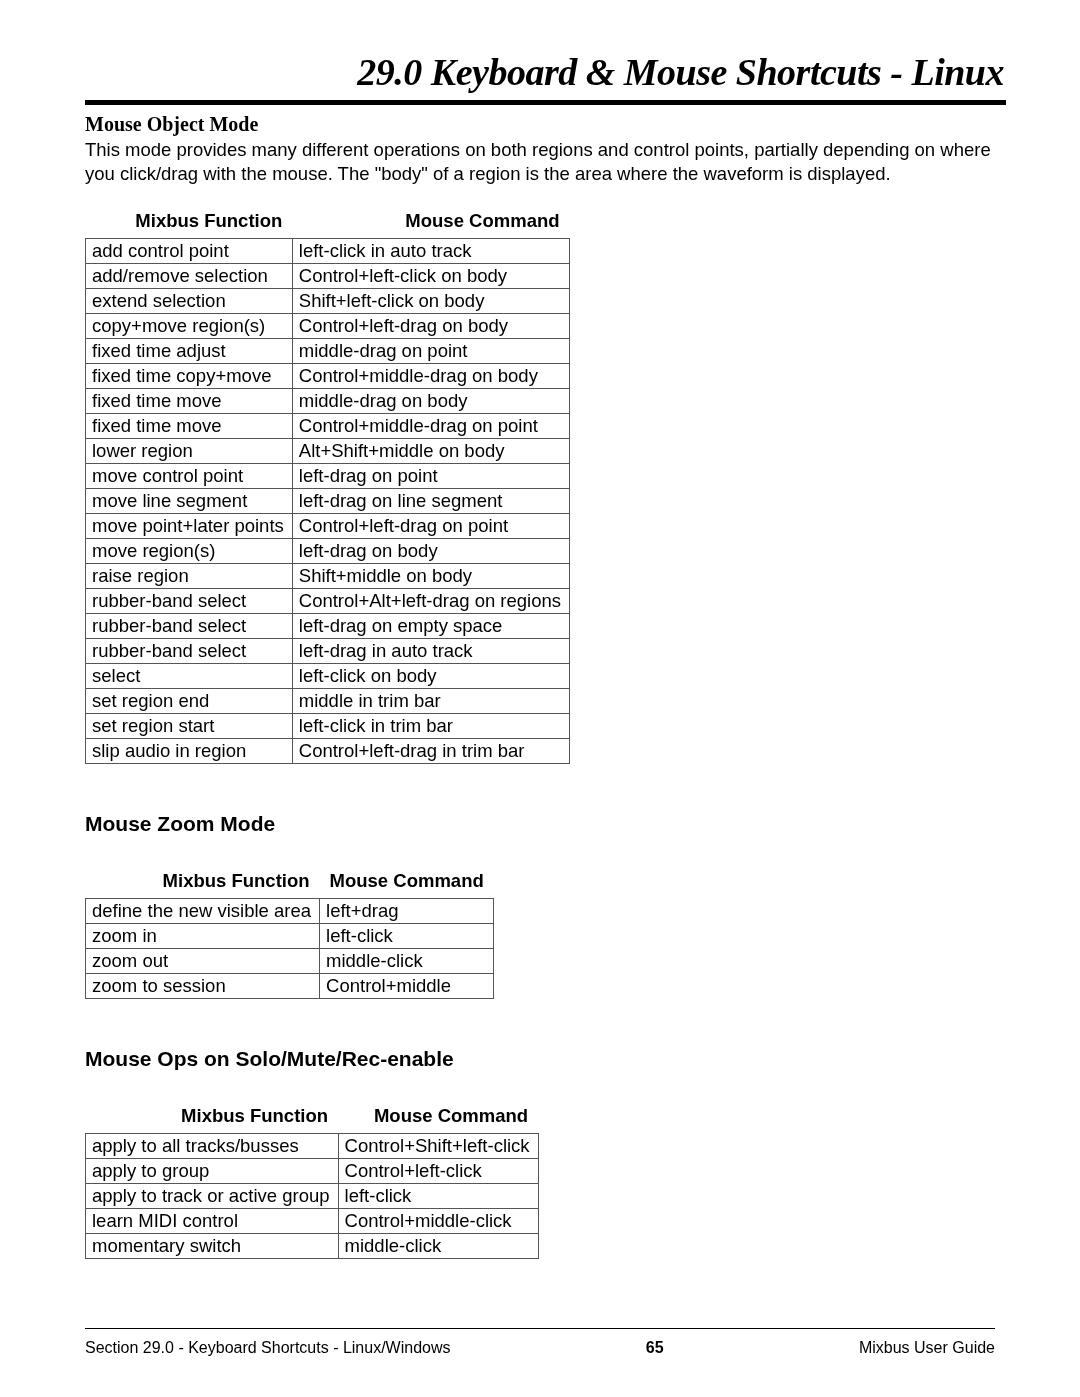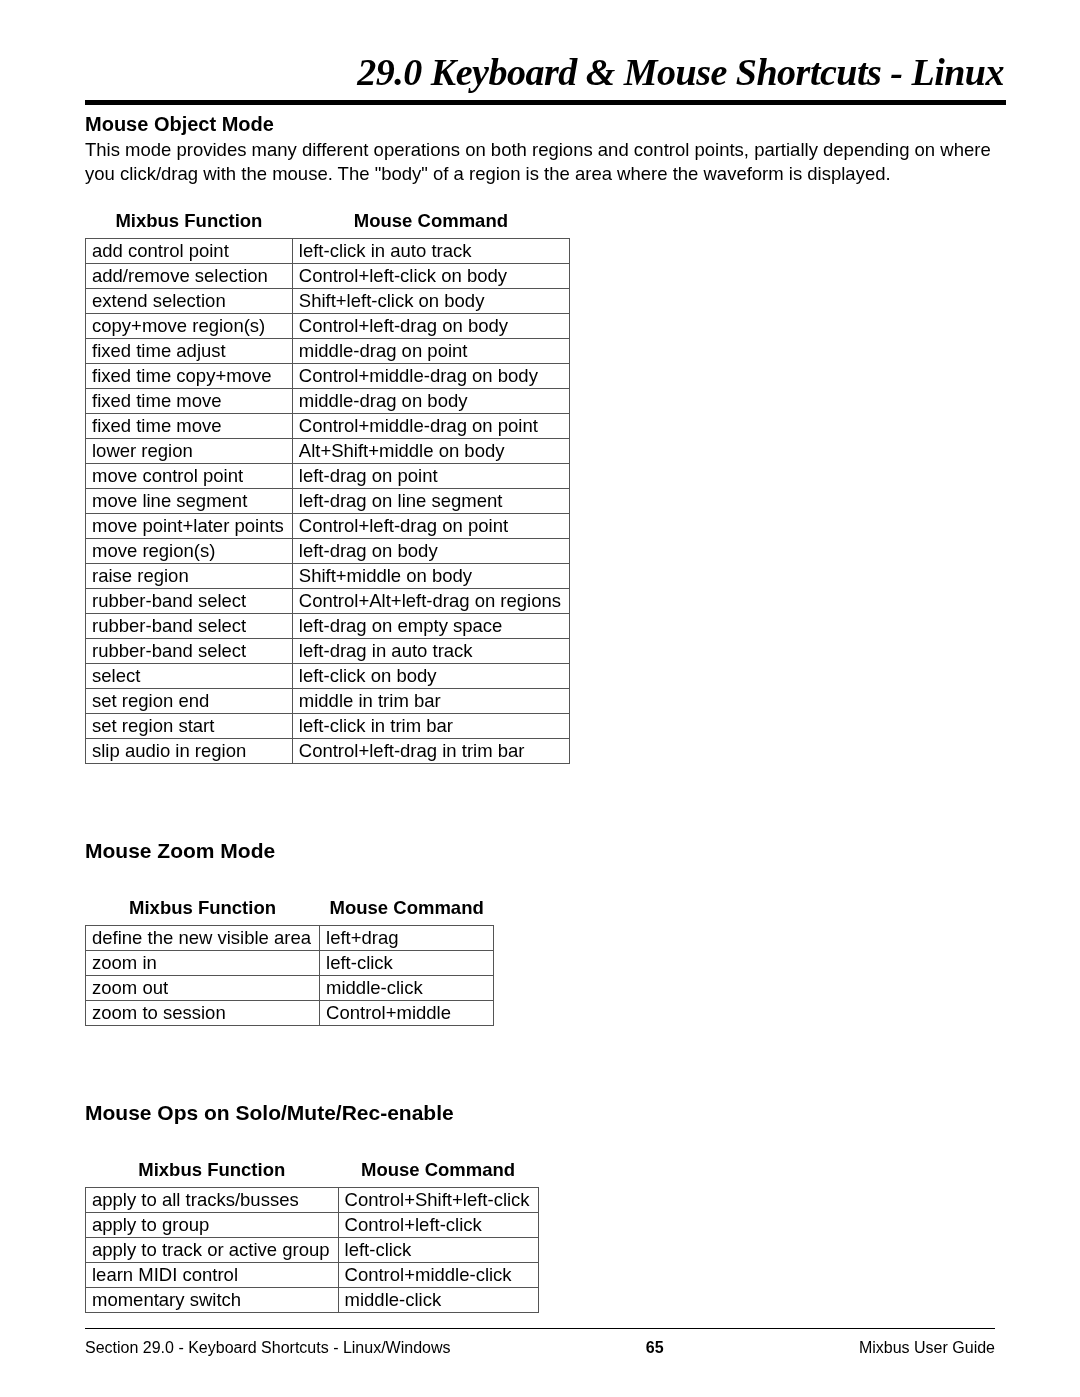--- a/index.html
+++ b/index.html
@@ -27,40 +27,41 @@
   .hr-thick {
     border: none;
     border-top: 5px solid #000;
     margin-top: 6px;
     margin-bottom: 8px;
   }
   .section-heading {
     font-weight: bold;
     font-size: 20px;
     margin-top: 4px;
+    font-family: Liberation Serif, serif;
   }
   .section-heading + .body-text { margin-top: 2px; }
   .body-text {
     font-size: 18.5px;
     line-height: 1.3;
   }
   .subsection-heading {
     font-weight: bold;
     font-size: 21px;
-    margin-top: 75px;
+    margin-top: 48px;
     margin-bottom: 30px;
   }
   table.shortcuts {
     border-collapse: collapse;
     margin-top: 20px;
     font-size: 18.5px;
   }
   table.shortcuts th {
     font-weight: bold;
-    text-align: center;
+    text-align: right;
     padding: 4px 10px 6px 10px;
     border: none;
   }
   table.shortcuts td {
     border: 1px solid #555;
     padding: 1px 8px 1px 6px;
     vertical-align: top;
     white-space: nowrap;
   }
   .footer {

